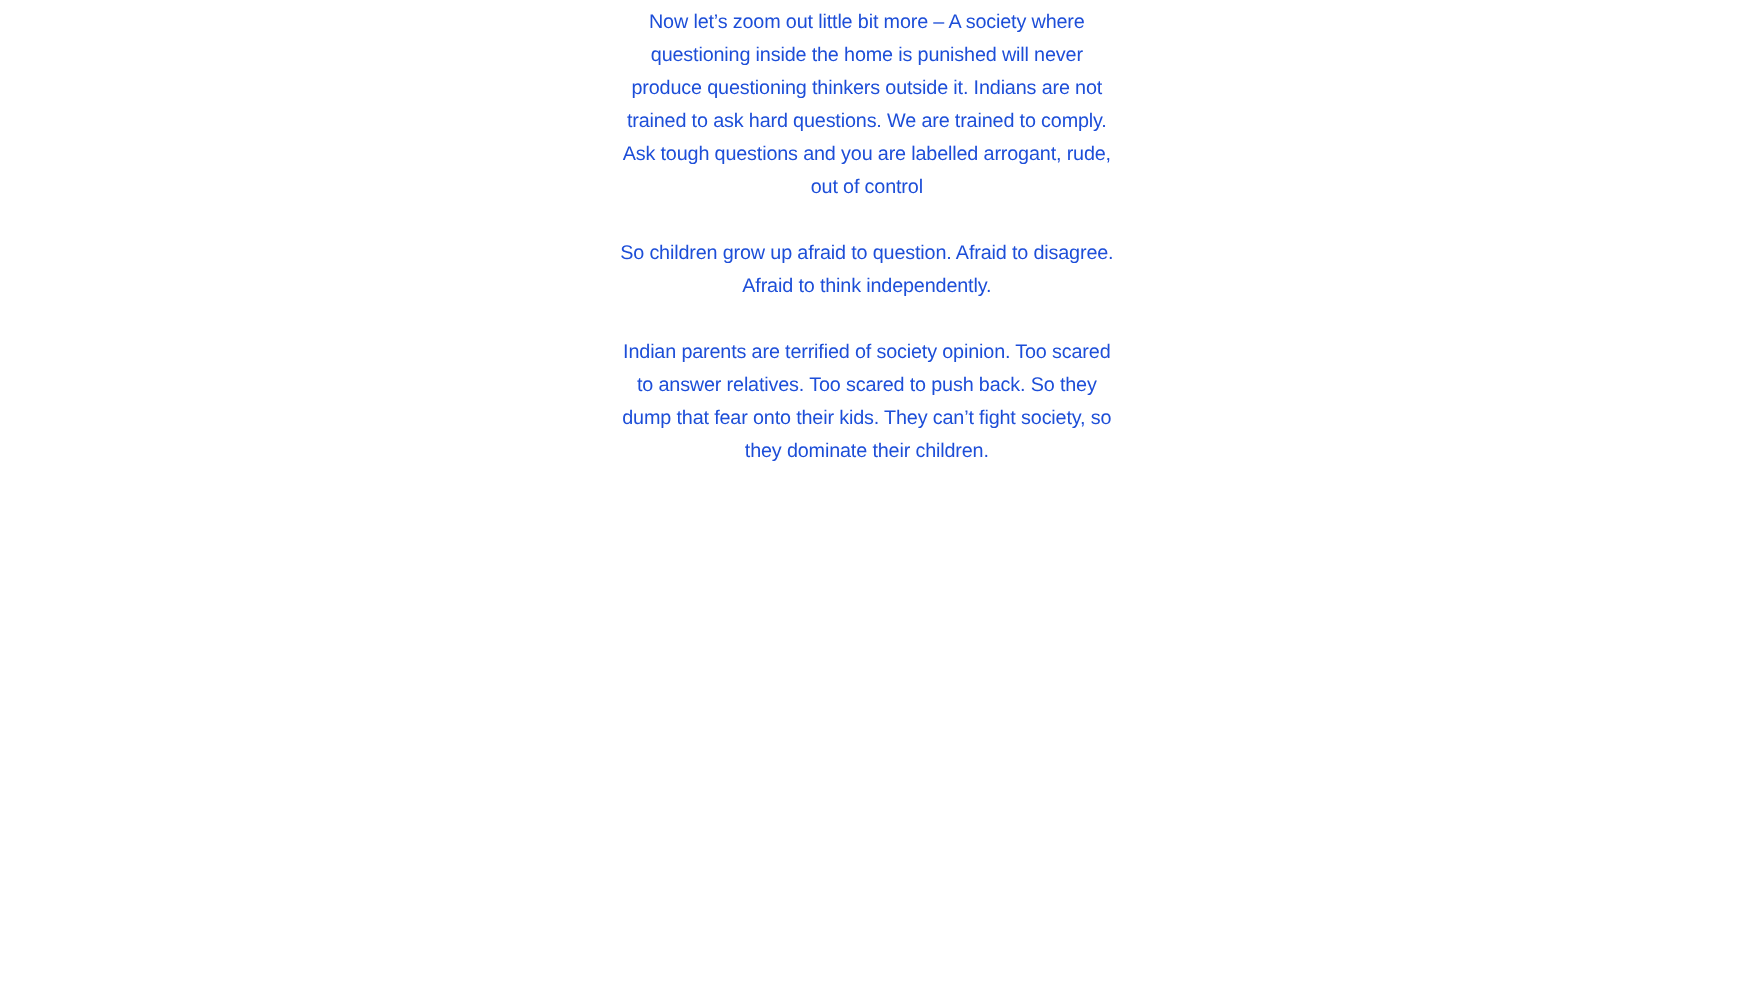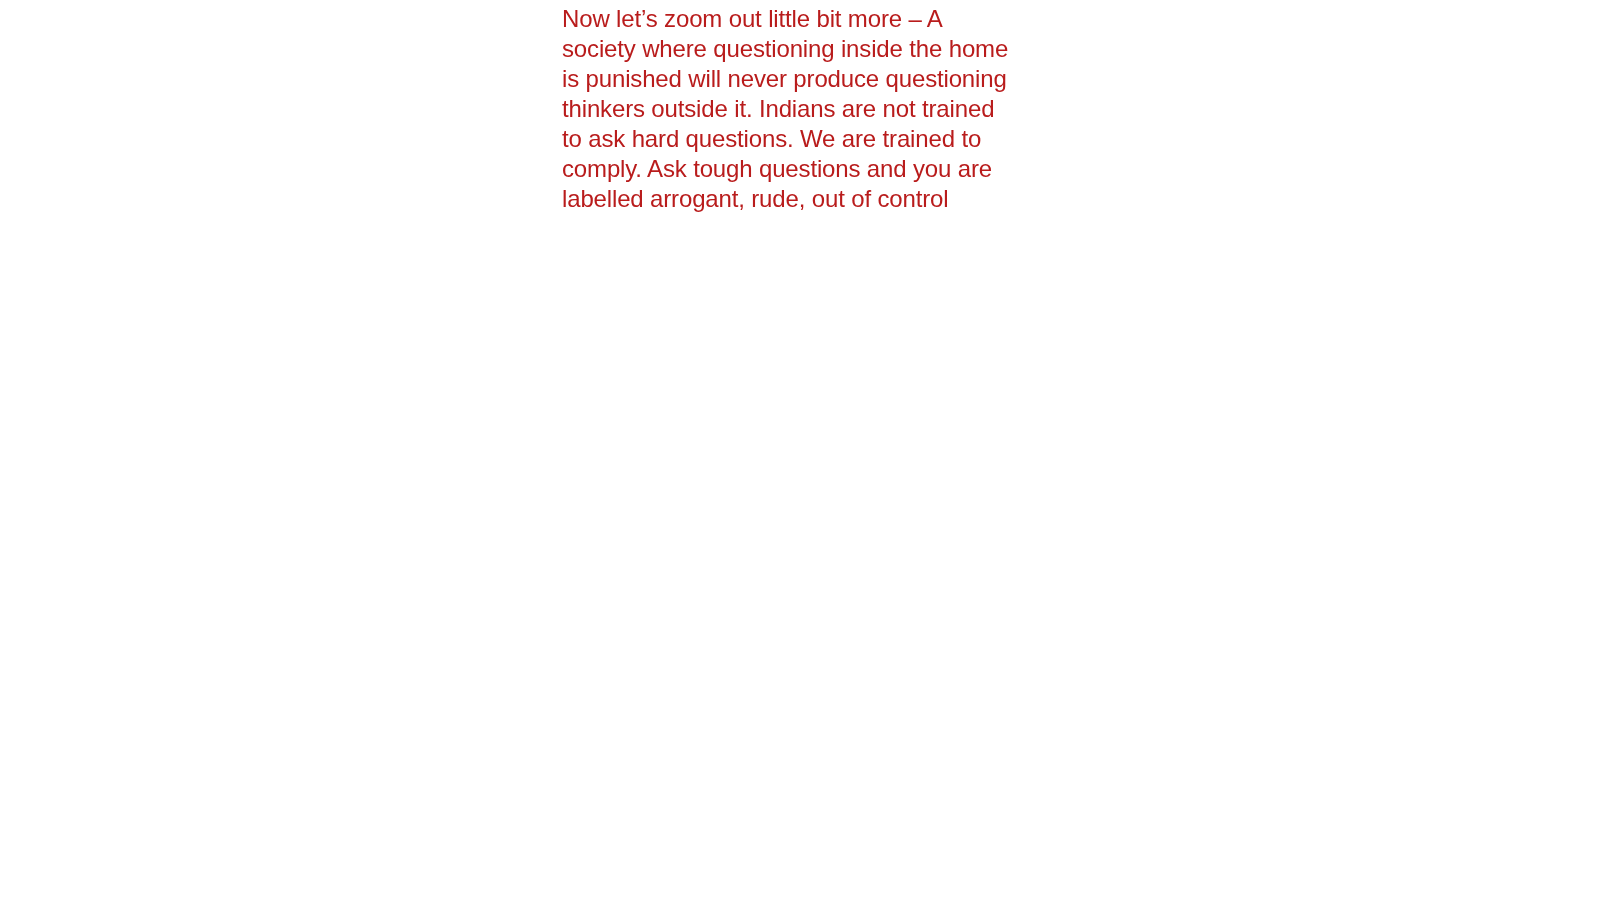--- a/index.html
+++ b/index.html
@@ -25,39 +25,41 @@
 
   #article {
     position: absolute;
     left: 562px;
     top: 0px;
     width: 452px;
   }
 
   .para {
     margin: 0 0 30px 0;
-    font-size: 24px;
+    font-size: 18px;
     line-height: 30px;
     letter-spacing: -0.15px;
-    color: #b91c1c;
+    color: #1d4ed8;
     font-weight: 400;
-    text-align: left;
+    text-align: center;
     word-spacing: 0px;
     white-space: normal;
   }
 
   .para:first-child {
     
     margin-top: 4px;
   }
 
   .para:last-child {
     margin-bottom: 0;
   }
 </style>
 </head>
 <body>
 
 <div id="page">
   <div id="article">
     <p class="para">Now let’s zoom out little bit more – A society where questioning inside the home is punished will never produce questioning thinkers outside it. Indians are not trained to ask hard questions. We are trained to comply. Ask tough questions and you are labelled arrogant, rude, out of control</p>
+    <p class="para">So children grow up afraid to question. Afraid to disagree. Afraid to think independently.</p>
+    <p class="para">Indian parents are terrified of society opinion. Too scared to answer relatives. Too scared to push back. So they dump that fear onto their kids. They can’t fight society, so they dominate their children.</p>
   </div>
 </div>
 
 </body></html>

